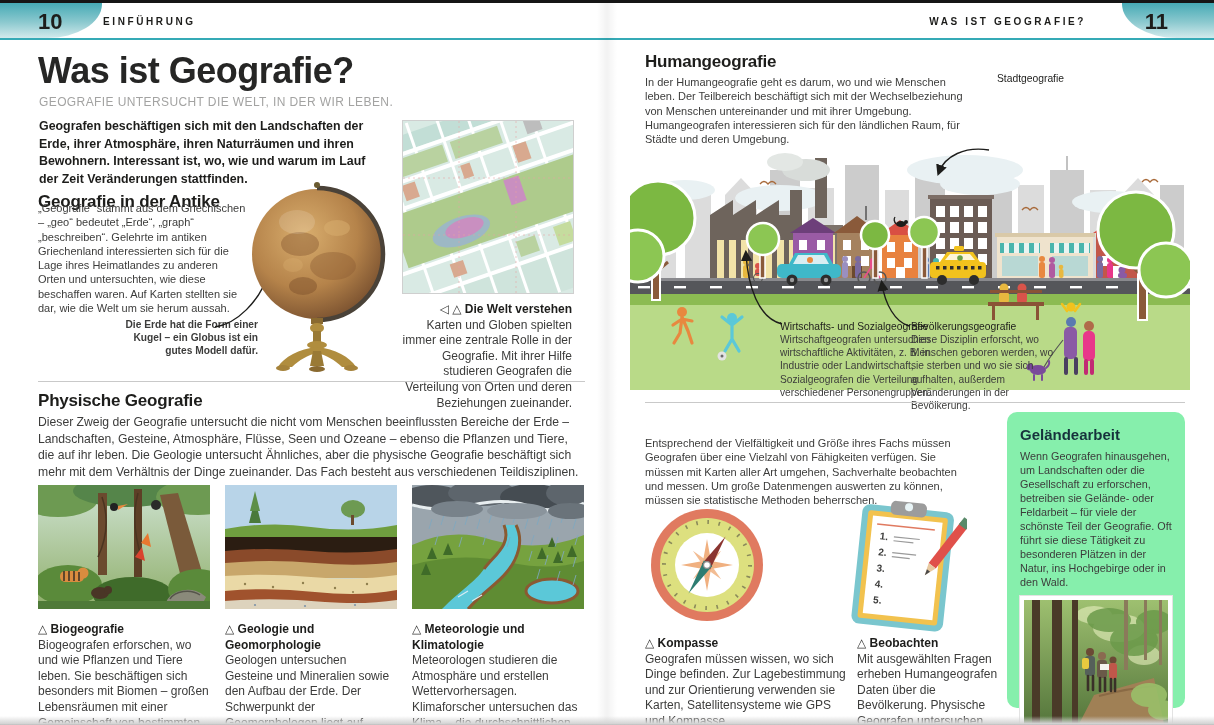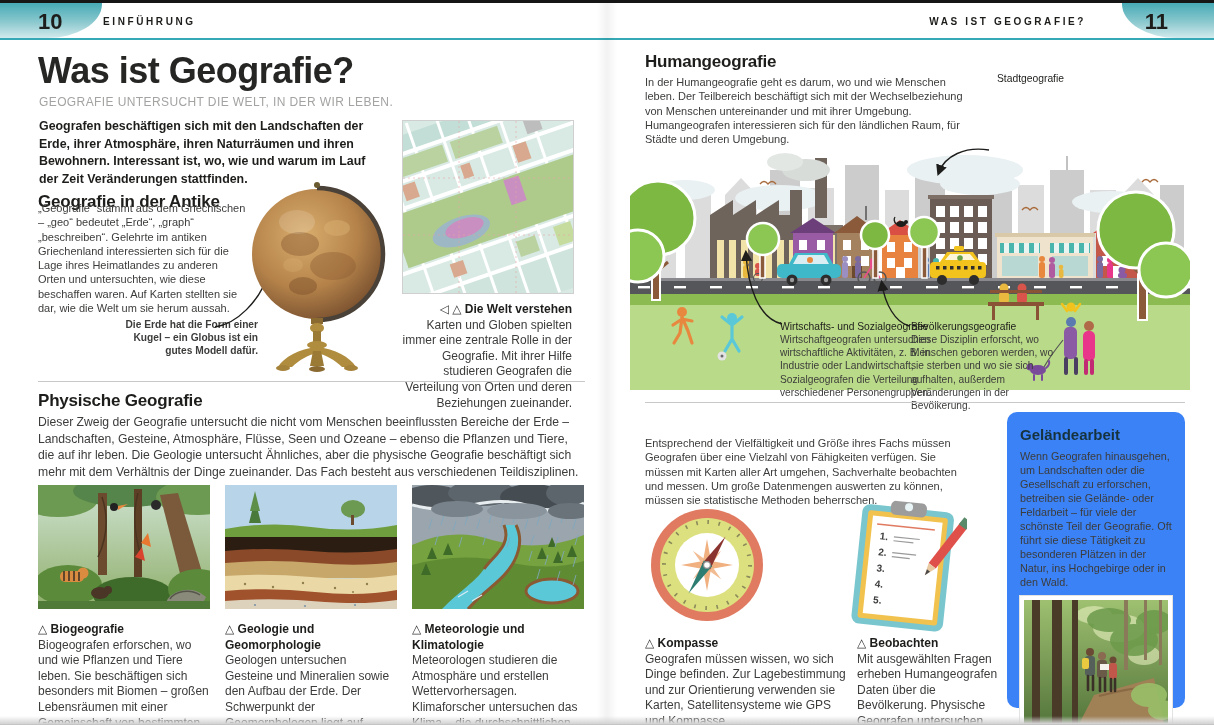--- a/index.html
+++ b/index.html
@@ -22,21 +22,21 @@
   .small-text{font-size:11px;line-height:1.3;color:#3c3c3b;}
   .annot-title{font-size:10.3px;font-weight:normal;color:#1d1d1b;line-height:1.3;}
   .annot-body{font-size:10.2px;line-height:1.28;color:#3c3c3b;}
   .caption{font-size:12px;line-height:1.3;color:#3c3c3b;}
   .caption b{color:#1d1d1b;}
   .rule{position:absolute;height:1px;background:#c9c9c9;}
   .abs{position:absolute;}
   .right-align{text-align:right;}
   
   .map-frame{border:1px solid #cfcfcf;background:#d9eae4;}
-  .gelaende-box{background:#3b82f6;border-radius:10px;padding:12px 13px;box-sizing:border-box;}
+  .gelaende-box{background:#86efac;border-radius:10px;padding:12px 13px;box-sizing:border-box;}
   .gelaende-box .gh{font-size:15px;font-weight:bold;color:#16323c;margin:2px 0 6px 0;}
   .gelaende-box .gb{font-size:10.8px;line-height:1.3;color:#3c3c3b;}
   .photo-mat{border:4px solid #ffffff;box-shadow:0 0 0 1px #e3e3e3;}
   .gutter{position:absolute;left:597px;top:3px;width:20px;height:722px;
           background:linear-gradient(to right,rgba(0,0,0,0),rgba(0,0,0,0.05) 50%,rgba(0,0,0,0));}
   .bottom-edge{position:absolute;left:0;bottom:0;width:1214px;height:9px;
           background:linear-gradient(180deg,rgba(255,255,255,0),#d4d4d4 85%,#bcbcbc);}
 </style>
 </head>
 <body>

